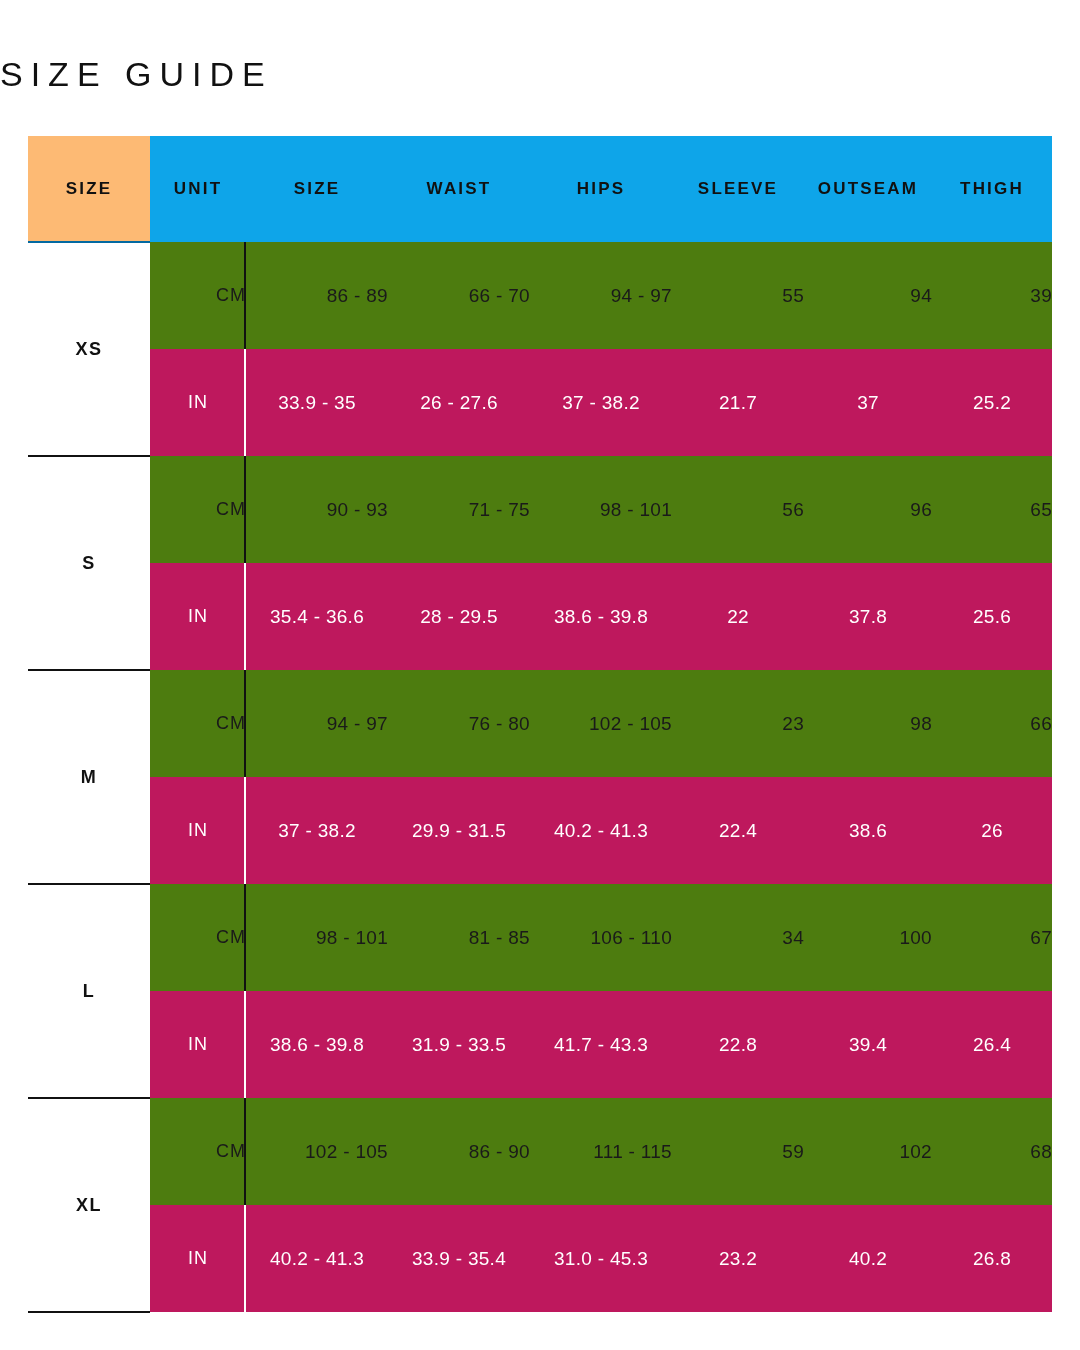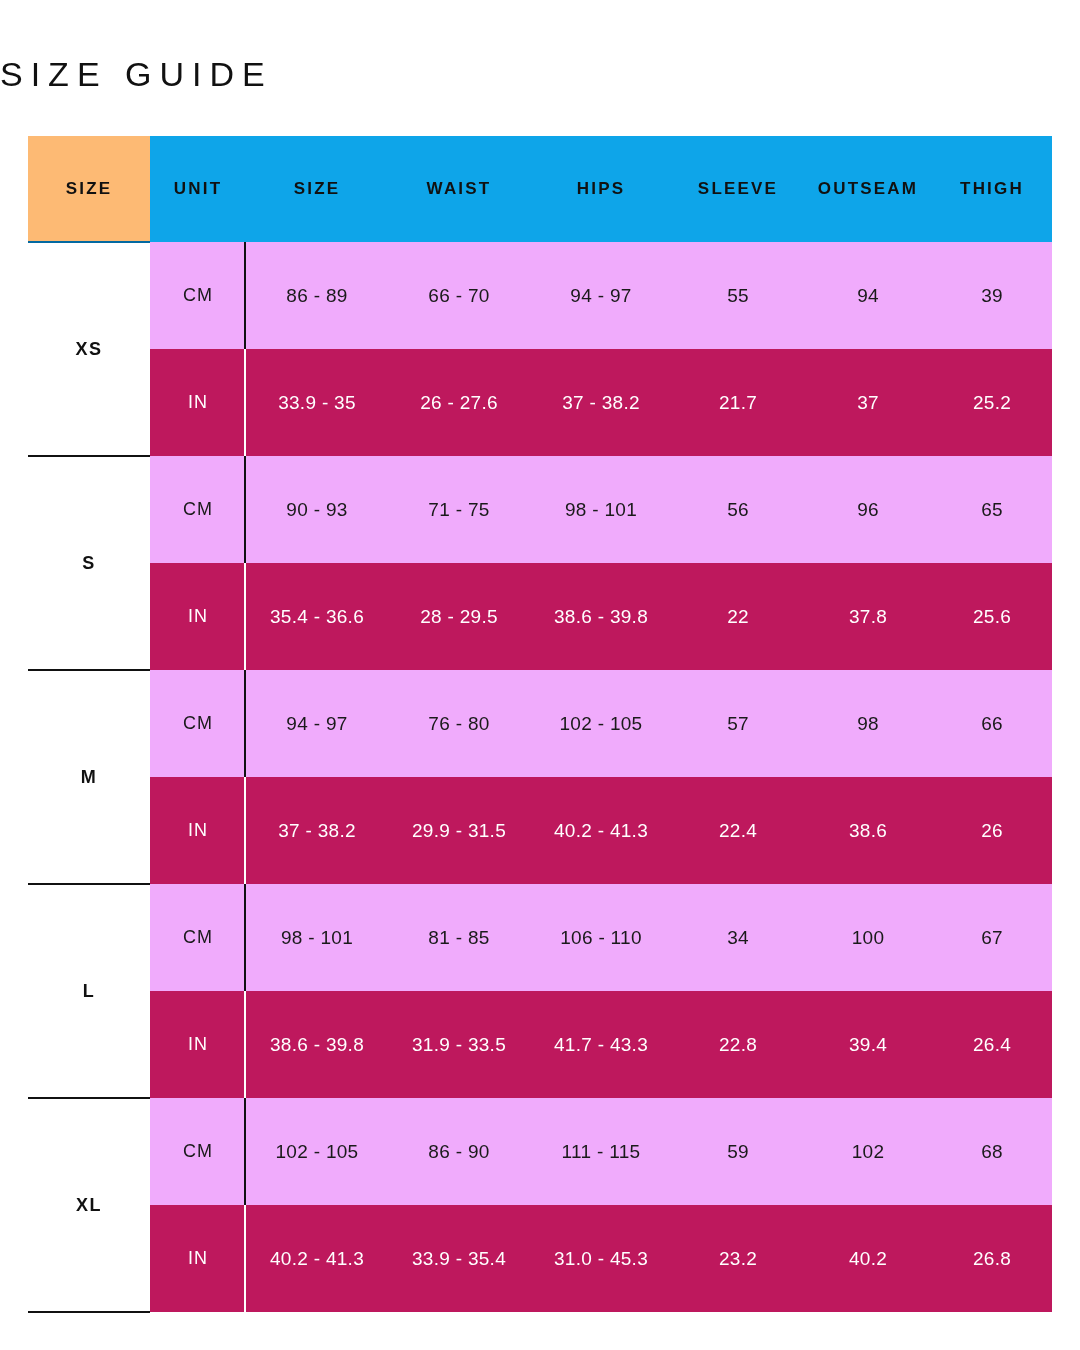--- a/index.html
+++ b/index.html
@@ -78,22 +78,23 @@
   td.size-cell {
     background: #ffffff;
     font-size: 18px;
     font-weight: 700;
     letter-spacing: 1.5px;
     color: #111111;
     border-top: 2px solid #0369a1;
     border-bottom: 2px solid #111111;
   }
   tr.row-cm td:not(.size-cell) {
-    background: #f0abfc;
+    background: #4d7c0f;
     color: #1a1a1a;
+    text-align: right;
   }
   tr.row-in td:not(.size-cell) {
     background: #be185d;
     color: #ffffff;
   }
   td.data {
     font-size: 19px;
     font-weight: 400;
     letter-spacing: 0.3px;
   }
@@ -182,21 +183,21 @@
           <td class="data">37.8</td>
           <td class="data">25.6</td>
         </tr>
 
         <tr class="row-cm">
           <td class="size-cell" rowspan="2">M</td>
           <td class="unit">CM</td>
           <td class="data">94 - 97</td>
           <td class="data">76 - 80</td>
           <td class="data">102 - 105</td>
-          <td class="data">57</td>
+          <td class="data">23</td>
           <td class="data">98</td>
           <td class="data">66</td>
         </tr>
         <tr class="row-in">
           <td class="unit">IN</td>
           <td class="data">37 - 38.2</td>
           <td class="data">29.9 - 31.5</td>
           <td class="data">40.2 - 41.3</td>
           <td class="data">22.4</td>
           <td class="data">38.6</td>

